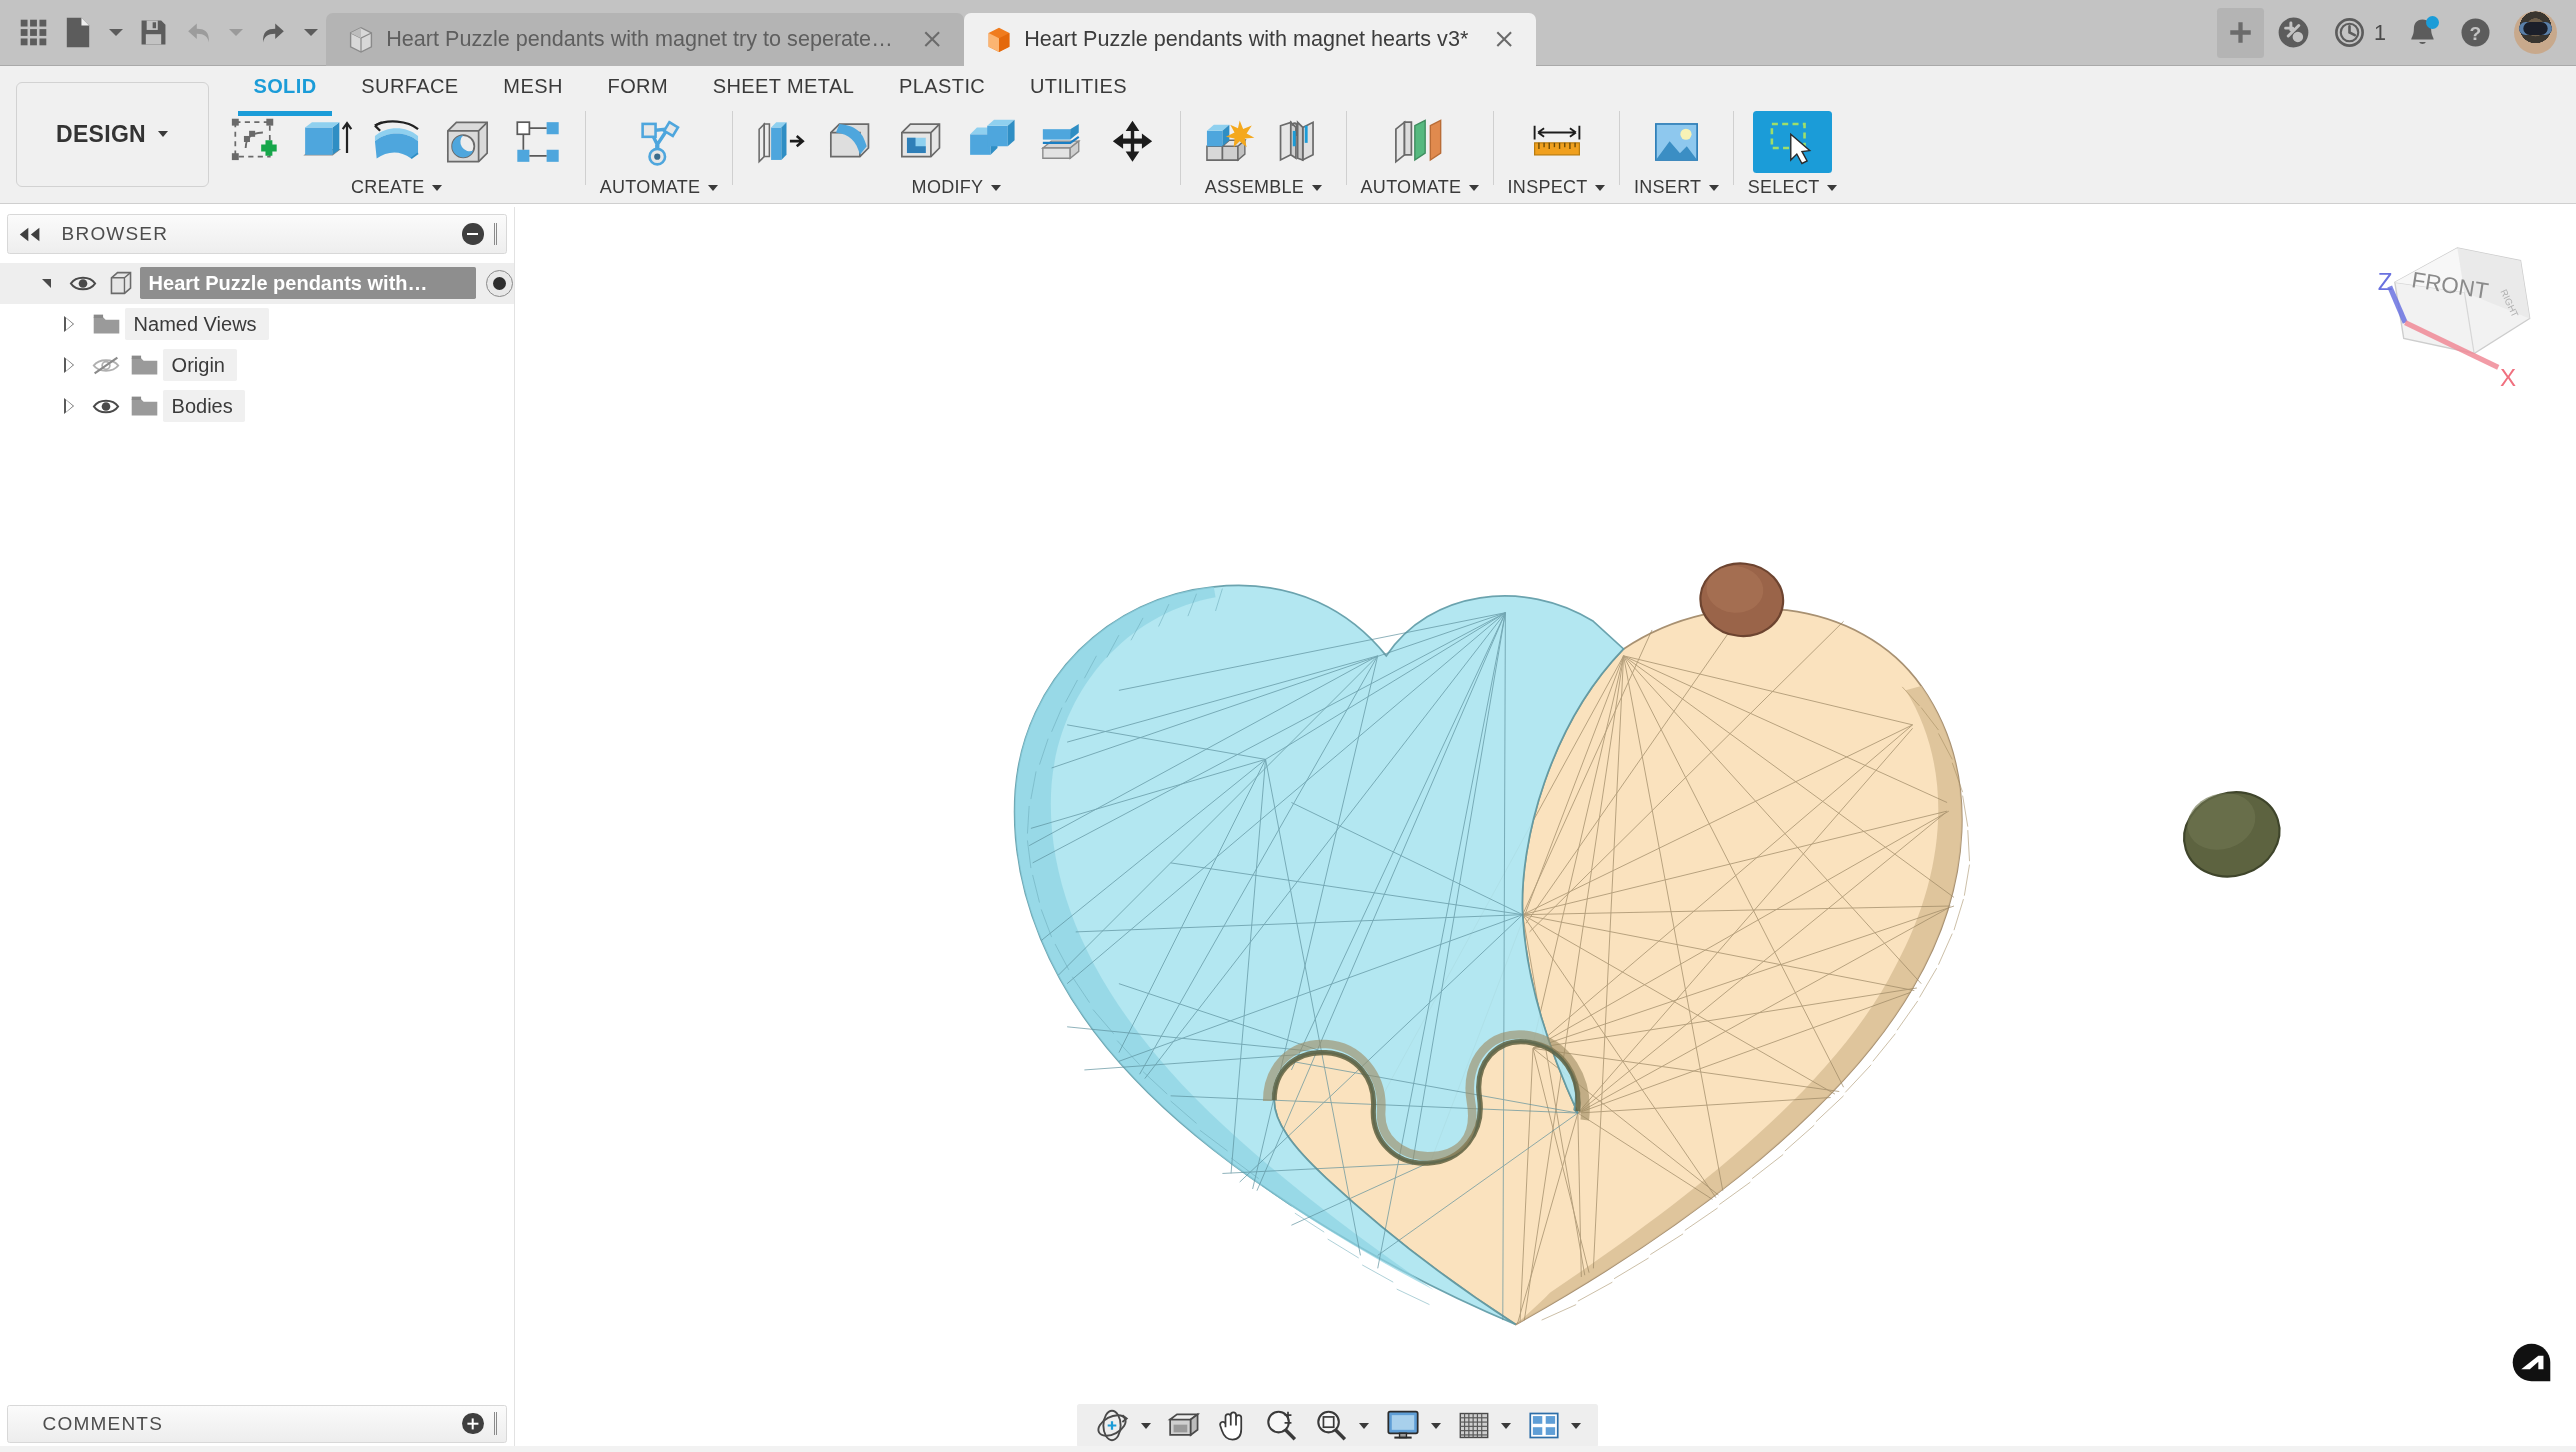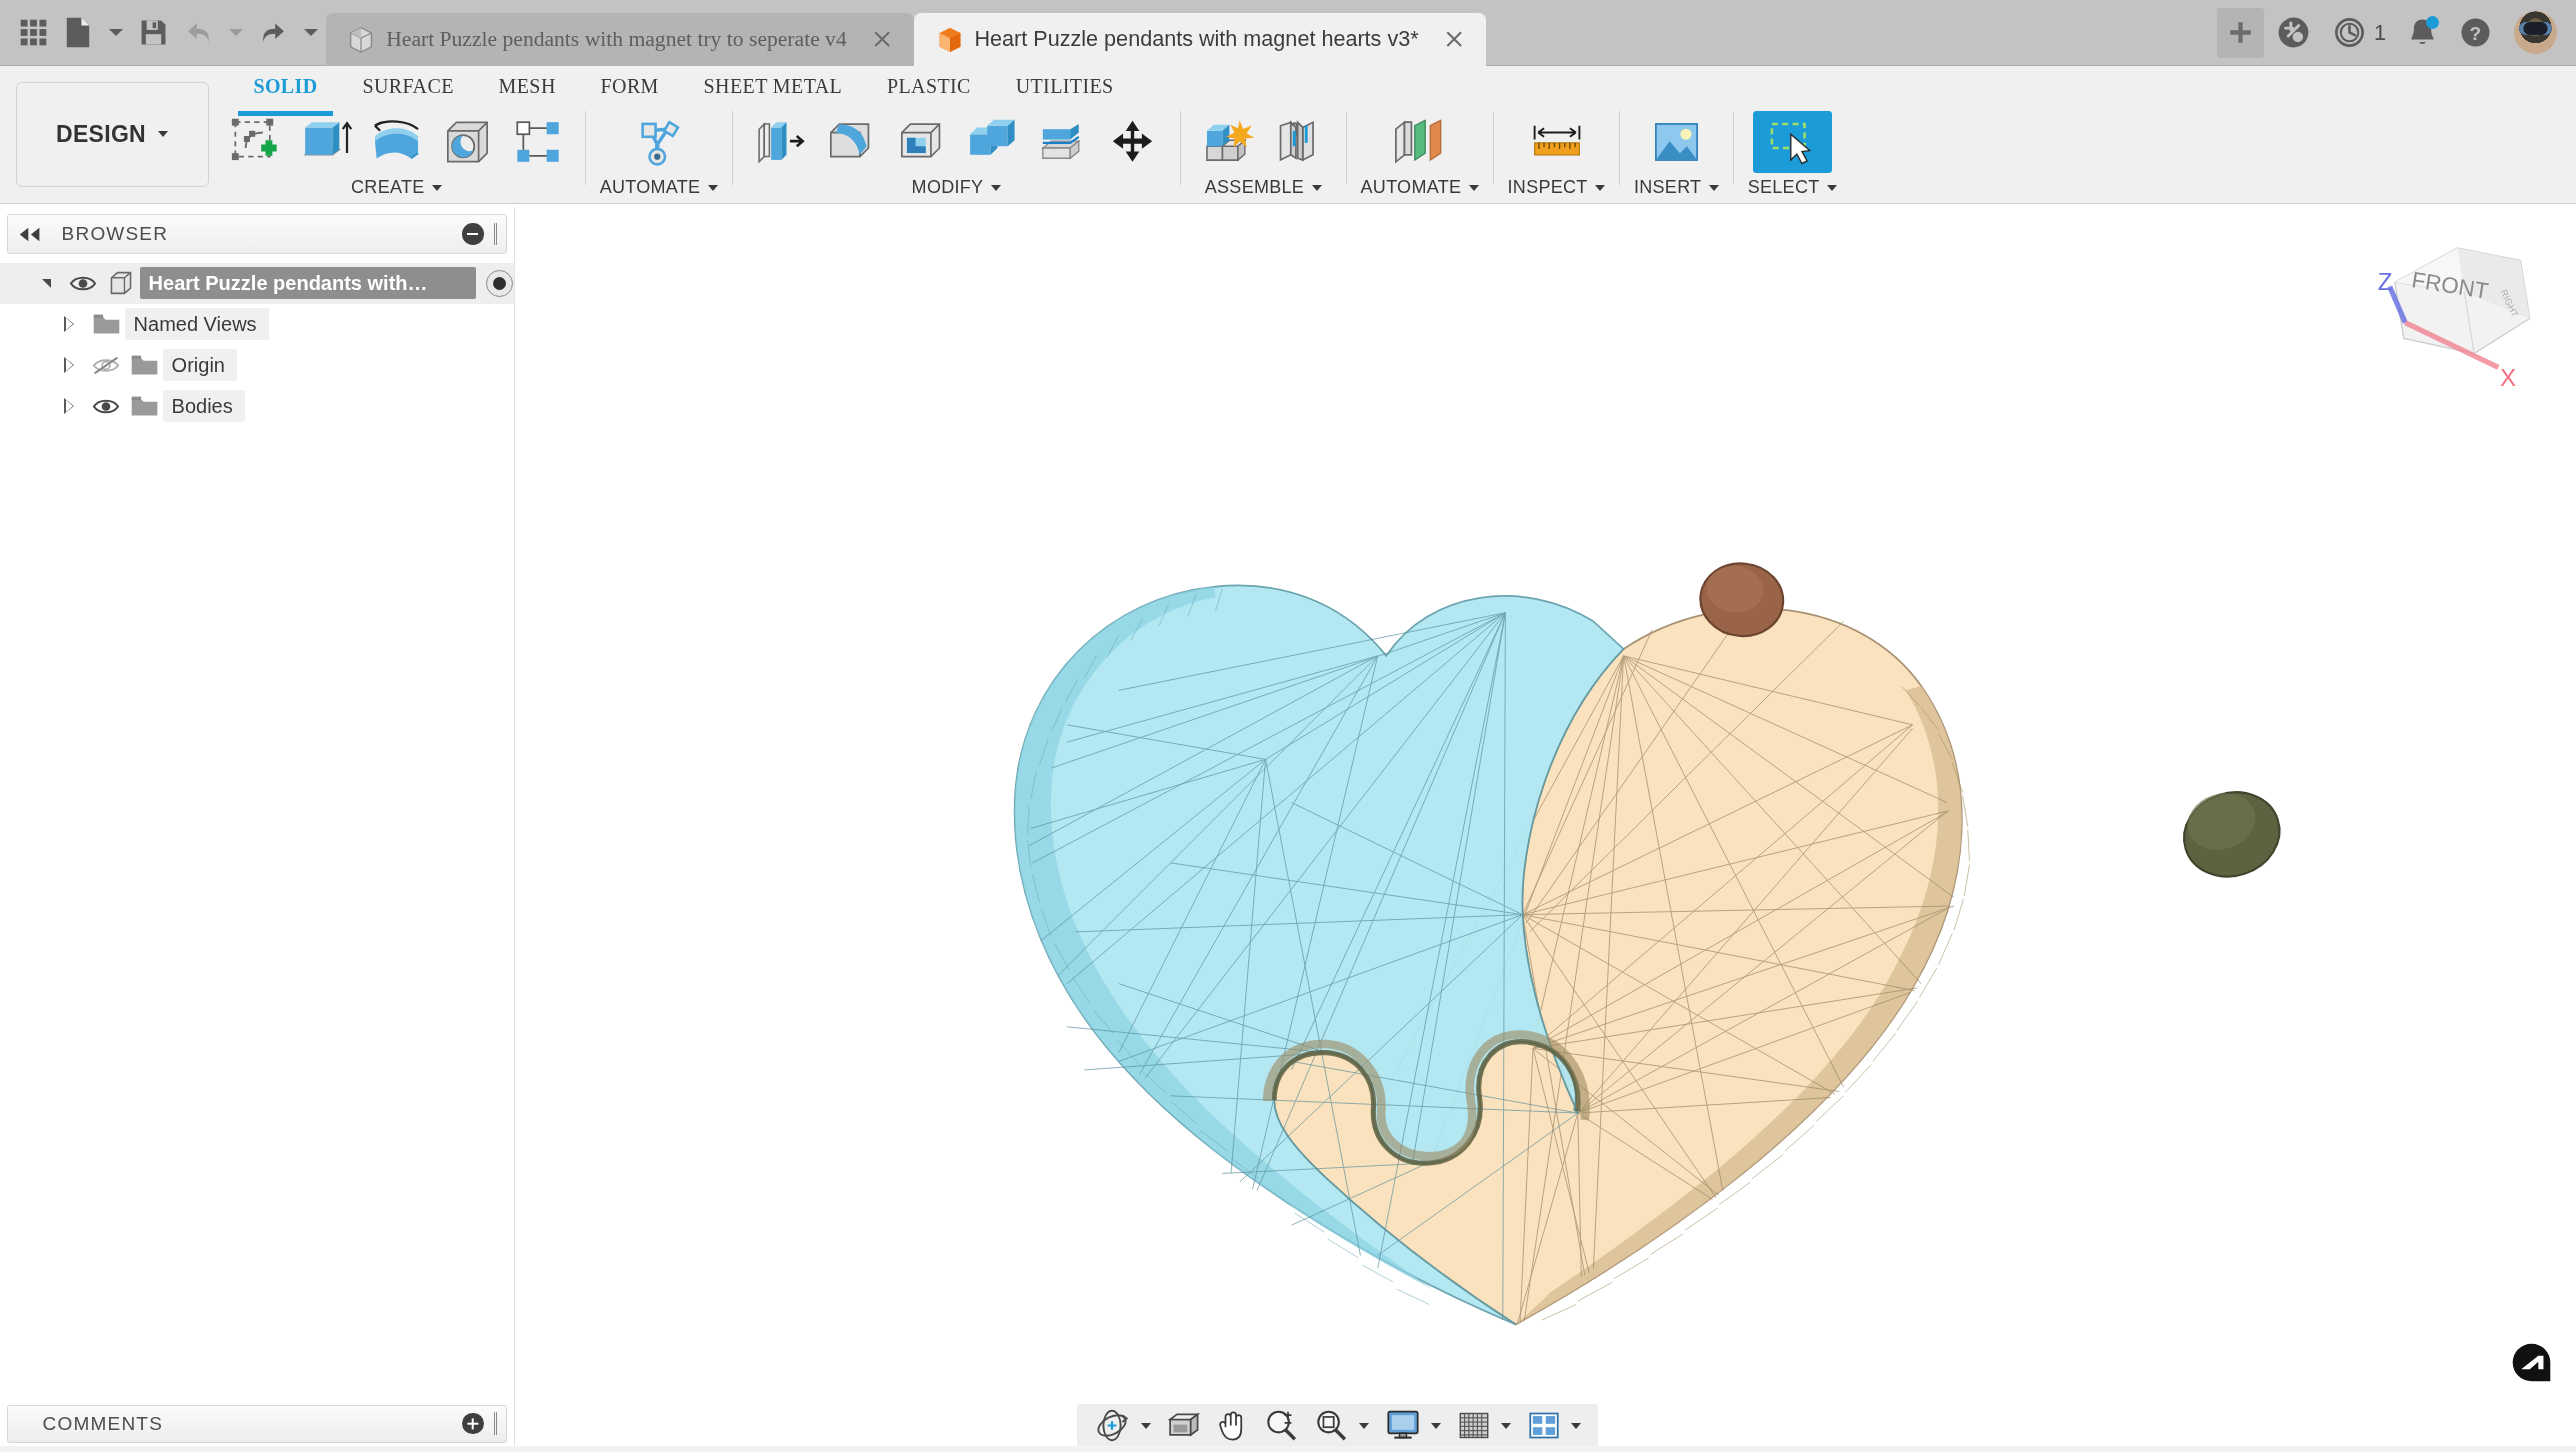--- a/index.html
+++ b/index.html
@@ -36,21 +36,21 @@
   
   #doc-tabs { display: flex; align-items: flex-end; height: 66px; flex: 1 1 auto; min-width: 0; }
   .doc-tab {
     height: 53px; margin-top: 12px;
     display: flex; align-items: center;
     border-radius: 7px 7px 0 0;
     padding: 0 19px 0 22.4px;
     position: relative;
     min-width: 0;
   }
-  .doc-tab.inactive { background: #b4b4b4; font-family: Liberation Serif, serif; }
+  .doc-tab.inactive { background: #b4b4b4; }
   .doc-tab.active { background: #f0f0f0; }
   .doc-tab .tab-icon { flex: 0 0 auto; margin-right: 12px; display: flex; align-items: center; }
   .doc-tab .tab-label {
     font-size: 21.6px; color: #3c3c3c; white-space: nowrap;
     overflow: hidden; text-overflow: ellipsis;
   }
   .doc-tab.inactive .tab-label { color: #5e5e5e; }
   .tab-close {
     margin-left: 22.4px; width: 26px; height: 26px;
     display: flex; align-items: center; justify-content: center;
@@ -97,21 +97,20 @@
 
   #ribbon-tabs {
     position: absolute; left: 231px; top: 0; height: 41px;
     display: flex; align-items: center; gap: 0;
   }
   .rtab {
     height: 59px; padding: 0 22.4px;
     display: flex; align-items: center; justify-content: center;
     font-size: 20px; color: #3a3a3a; letter-spacing: 0.4px;
     position: relative;
-    font-family: Liberation Serif, serif;
   }
   .rtab.active { color: #1b9cd8; font-weight: bold; }
   .rtab.active::after {
     content: ''; position: absolute; left: 7px; right: 7px; bottom: 0; height: 5.2px;
     background: #1b9cd8;
   }
 
   #ribbon-groups {
     position: absolute; left: 217px; top: 45px; right: 0; height: 93px;
     display: flex; align-items: flex-start;

